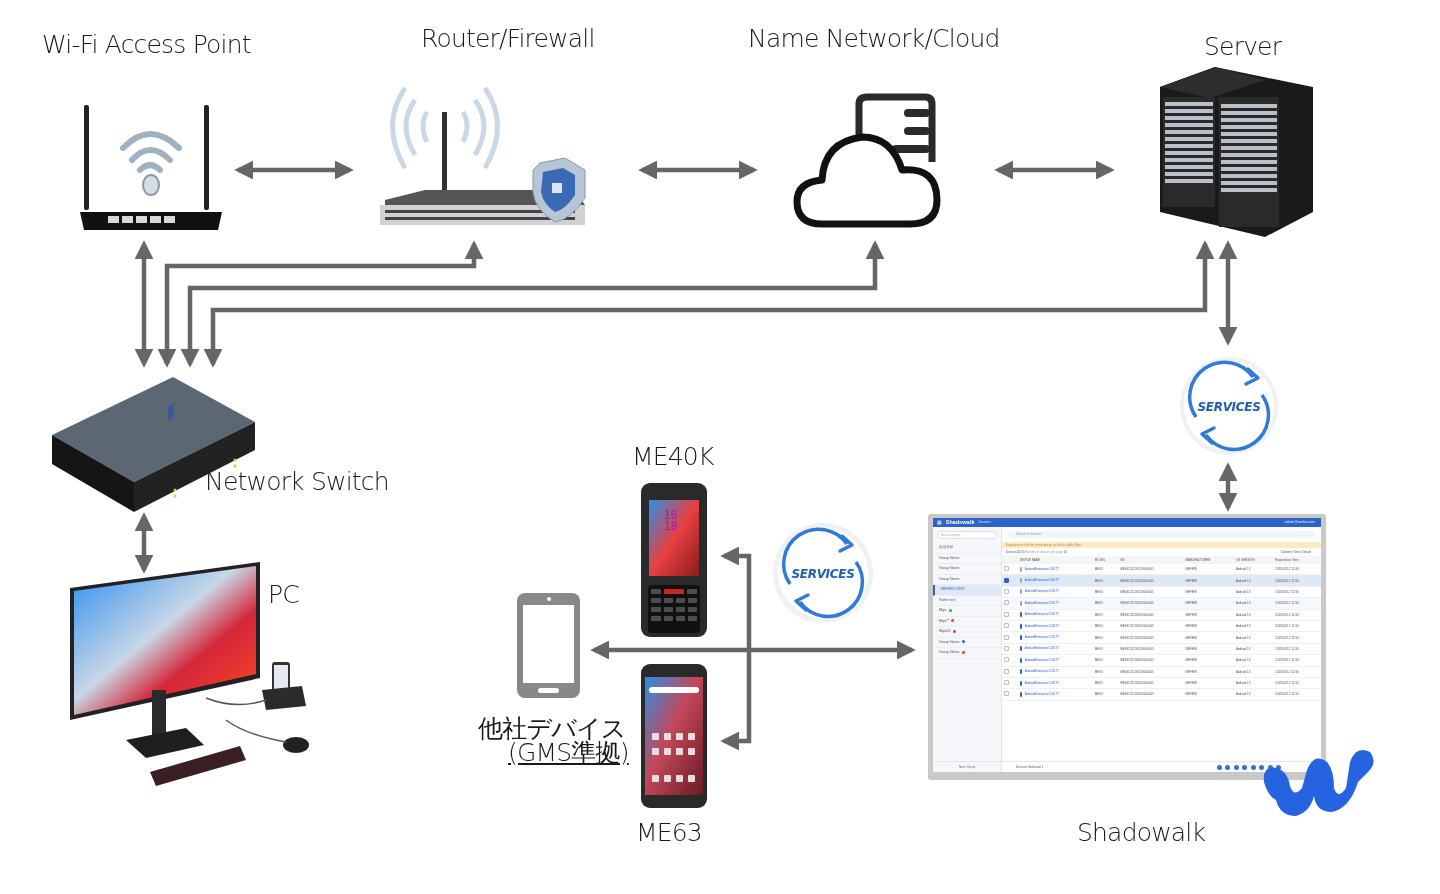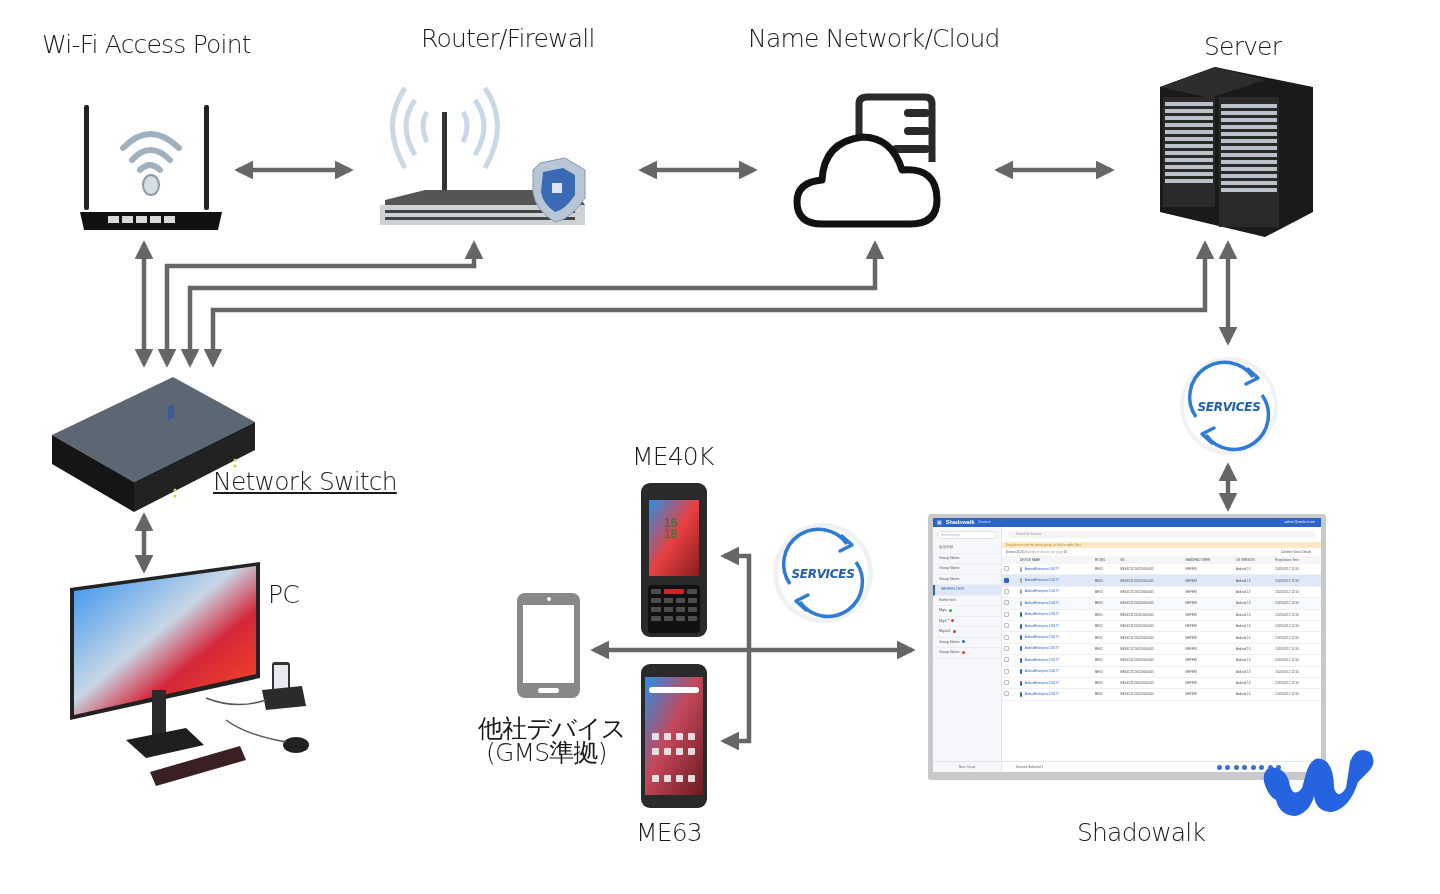--- a/index.html
+++ b/index.html
@@ -71,26 +71,26 @@
 
     <polyline points="749,650 749,556 724,556" marker-end="url(#ah)"></polyline>
     <polyline points="749,650 749,741 724,741" marker-end="url(#ah)"></polyline>
   </g>
 </svg>
 
 <div class="lbl" style="left:42px;top:30px;">Wi-Fi Access Point</div>
 <div class="lbl" style="left:410px;top:24px;margin-left:11px;">Router/Firewall</div>
 <div class="lbl" style="left:748px;top:24px;">Name Network/Cloud</div>
 <div class="lbl" style="left:1204px;top:32px;">Server</div>
-<div class="lbl" style="left:213px;top:467px;text-decoration:underline;">Network Switch</div>
+<div class="lbl" style="left:205px;top:467px;">Network Switch</div>
 <div class="lbl" style="left:268px;top:580px;">PC</div>
 <div class="lbl" style="left:632px;top:442px;">ME40K</div>
 <div class="lbl" style="left:636px;top:818px;">ME63</div>
 <div class="lbl" style="left:478px;top:704px;margin-top:8px;">他社デバイス</div>
-<div class="lbl" style="left:486px;top:736px;">(GMS準拠)</div>
+<div class="lbl" style="left:508px;top:736px;text-decoration:underline;">(GMS準拠)</div>
 <div class="lbl" style="left:1077px;top:818px;">Shadowalk</div>
 
 <svg class="node" style="left:76px;top:100px;" width="150" height="140">
   <rect x="8" y="5" width="5" height="105" rx="2" fill="#222"></rect>
   <rect x="128" y="5" width="5" height="105" rx="2" fill="#222"></rect>
   <path d="M4,112 L146,112 L142,130 L8,130 z" fill="#111"></path>
   <g fill="#d8d8d8">
       <rect x="32" y="116" width="11" height="7"></rect>
       <rect x="46" y="116" width="11" height="7"></rect>
       <rect x="60" y="116" width="11" height="7"></rect>
@@ -237,21 +237,21 @@
       <rect x="11" y="125" width="10" height="5" rx="1"></rect>
         <rect x="24" y="125" width="9" height="5" rx="1"></rect>
         <rect x="36" y="125" width="9" height="5" rx="1"></rect>
         <rect x="48" y="125" width="9" height="5" rx="1"></rect>
       <rect x="11" y="134" width="10" height="5" rx="1"></rect>
         <rect x="24" y="134" width="9" height="5" rx="1"></rect>
         <rect x="36" y="134" width="9" height="5" rx="1"></rect>
         <rect x="48" y="134" width="9" height="5" rx="1"></rect>
     </g>
   </svg>
-  <div style="position:absolute;left:24px;top:28px;color:#15803d;font-family:'Liberation Sans',sans-serif;font-size:12px;line-height:11px;text-align:center;margin-top:8px;">
+  <div style="position:absolute;left:24px;top:28px;color:#a21caf;font-family:'Liberation Sans',sans-serif;font-size:12px;line-height:11px;text-align:center;">
     <div>16</div>
     <div>18</div>
   </div>
 </div>
 
 <svg class="node" style="left:640px;top:663px;" width="68" height="146">
   <defs>
     <linearGradient id="ph2" x1="0" y1="0" x2="1" y2="1">
       <stop offset="0" stop-color="#2a8fe6"></stop>
         <stop offset="0.45" stop-color="#c4485a"></stop>

